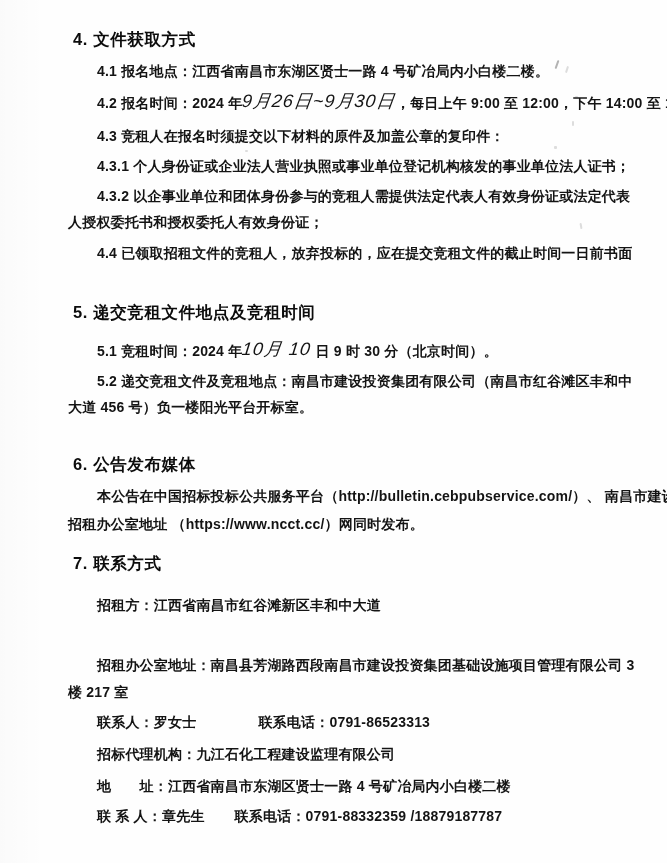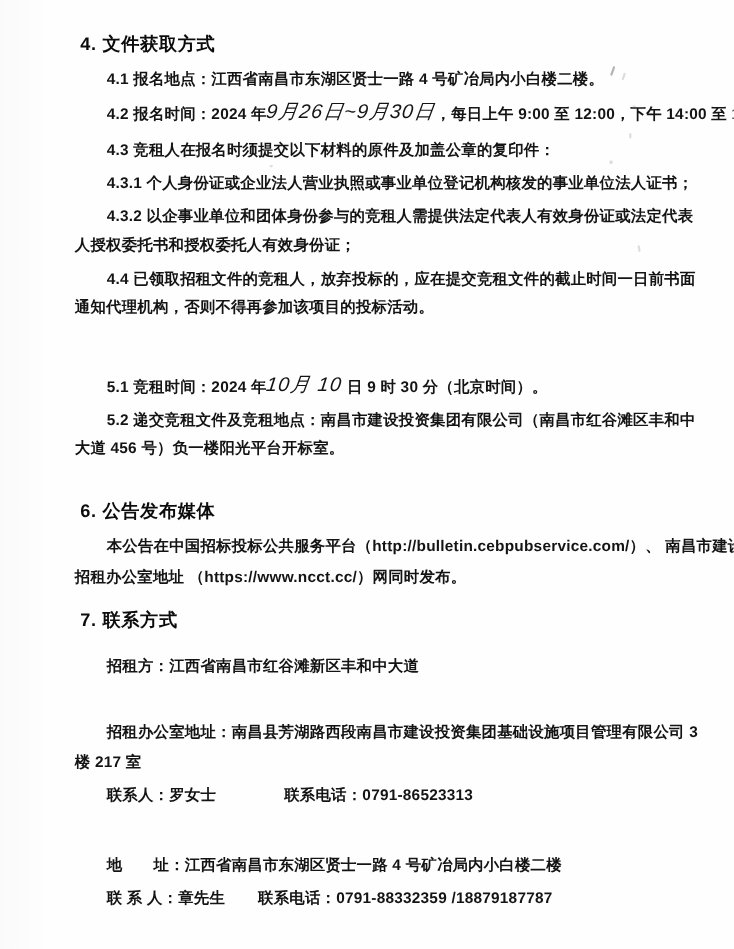--- a/index.html
+++ b/index.html
@@ -75,22 +75,22 @@
   <div class="line indent" style="top:126px">4.3 竞租人在报名时须提交以下材料的原件及加盖公章的复印件：</div>
 
   <div class="line indent" style="top:156px">4.3.1 个人身份证或企业法人营业执照或事业单位登记机构核发的事业单位法人证书；</div>
 
   <div class="line indent" style="top:186px">4.3.2 以企事业单位和团体身份参与的竞租人需提供法定代表人有效身份证或法定代表</div>
 
   <div class="line wrap" style="top:212px">人授权委托书和授权委托人有效身份证；</div>
 
   <div class="line indent" style="top:243px">4.4 已领取招租文件的竞租人，放弃投标的，应在提交竞租文件的截止时间一日前书面</div>
 
-  <div class="line wrap" style="top:269px">通知代理机构，否则不得再参加该项目的投标活动。</div>
 
+  <div class="heading headpos" style="top:302px">5. 递交竞租文件地点及竞租时间</div>
 
   <div class="line indent" style="top:341px">
     <span>5.1 竞租时间：2024 年</span><span class="hw">10月 10</span><span> 日 9 时 30 分（北京时间）。</span>
   </div>
 
   <div class="line indent" style="top:371px">5.2 递交竞租文件及竞租地点：南昌市建设投资集团有限公司（南昌市红谷滩区丰和中</div>
 
   <div class="line wrap" style="top:397px">大道 456 号）负一楼阳光平台开标室。</div>
 
 
@@ -106,20 +106,21 @@
 
 
   <div class="line indent" style="top:655px">招租办公室地址：南昌县芳湖路西段南昌市建设投资集团基础设施项目管理有限公司 3</div>
 
   <div class="line wrap" style="top:682px">楼 217 室</div>
 
   <div class="line indent" style="top:712px">
     <span>联系人：罗女士</span><span class="gap-md"></span><span>联系电话：0791-86523313</span>
   </div>
 
+  <div class="line indent" style="top:744px">招标代理机构：九江石化工程建设监理有限公司</div>
 
   <div class="line indent" style="top:776px">地　　址：江西省南昌市东湖区贤士一路 4 号矿冶局内小白楼二楼</div>
 
   <div class="line indent" style="top:806px">
     <span>联 系 人：章先生</span><span class="gap-sm"></span><span>联系电话：0791-88332359 /18879187787</span>
   </div>
 
   <div class="speck" style="left:556px; top:60px; width:2px; height:9px; transform:rotate(20deg)"></div>
   <div class="speck light" style="left:566px; top:66px; width:2px; height:7px; transform:rotate(18deg)"></div>
   <div class="speck light" style="left:575px; top:96px; width:3px; height:3px"></div>

